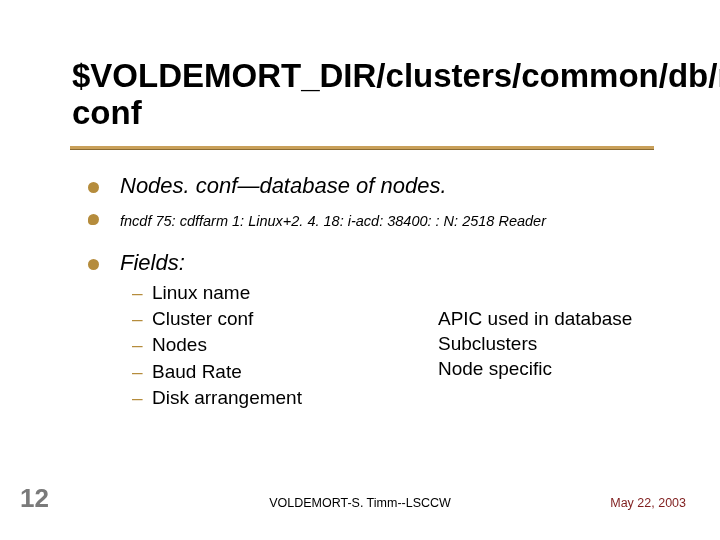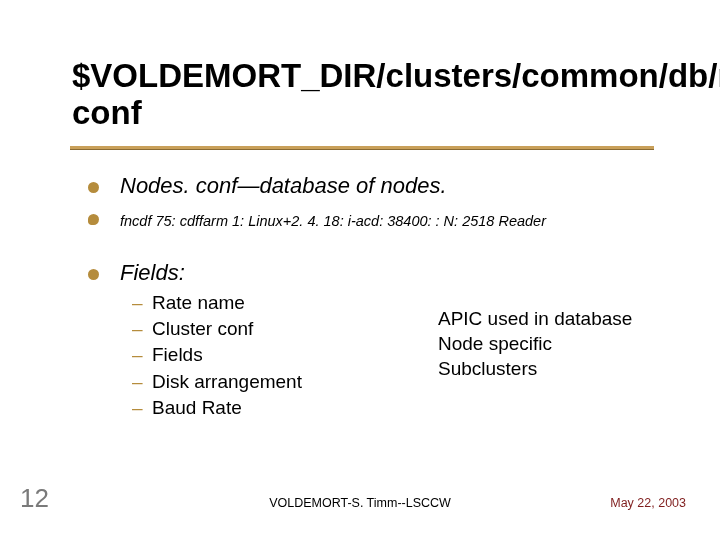--- a/index.html
+++ b/index.html
@@ -57,21 +57,21 @@
     left: 0;
     top: 0.45em;
     width: 11px;
     height: 11px;
     border-radius: 50%;
     background: #b58c3c;
   }
   .body .l1.small {
     font-size: 14.5px;
     margin-top: 12px;
-    margin-bottom: 28px;
+    margin-bottom: 18px;
   }
   .body .l1.small .dot {
     width: 8px;
     height: 8px;
     top: 0.35em;
   }
   .body .l1.fields {
     margin-top: 18px;
   }
   .sub {
@@ -94,21 +94,21 @@
     top: 306px;
     font-size: 19px;
     line-height: 1.32;
   }
   .footer-num {
     position: absolute;
     left: 20px;
     bottom: 26px;
     font-size: 26px;
     color: #7a7a7a;
-    font-weight: 400;
+    font-weight: 700;
   }
   .footer-center {
     position: absolute;
     left: 0;
     right: 0;
     bottom: 30px;
     text-align: center;
     font-size: 12.5px;
     color: #000000;
   }
@@ -137,29 +137,29 @@
     </div>
     <div class="l1 small">
       <span class="dot"></span>
       <span>fncdf 75: cdffarm 1: Linux+2. 4. 18: i-acd: 38400: : N: 2518 Reader</span>
     </div>
     <div class="l1 fields">
       <span class="dot"></span>
       <span>Fields:</span>
     </div>
 
-    <div class="sub"><span>Rate name</span></div>
+    <div class="sub"><span>Linux name</span></div>
     <div class="sub"><span>Cluster conf</span></div>
-    <div class="sub"><span>Fields</span></div>
+    <div class="sub"><span>Nodes</span></div>
+    <div class="sub"><span>Baud Rate</span></div>
     <div class="sub"><span>Disk arrangement</span></div>
-    <div class="sub"><span>Baud Rate</span></div>
   </div>
 
   <div class="right-col">
     <div>APIC used in database</div>
+    <div>Subclusters</div>
     <div>Node specific</div>
-    <div>Subclusters</div>
   </div>
 
   <div class="footer-num">12</div>
   <div class="footer-center">VOLDEMORT-S. Timm--LSCCW</div>
   <div class="footer-date">May 22, 2003</div>
 </div>
 
 </body></html>

